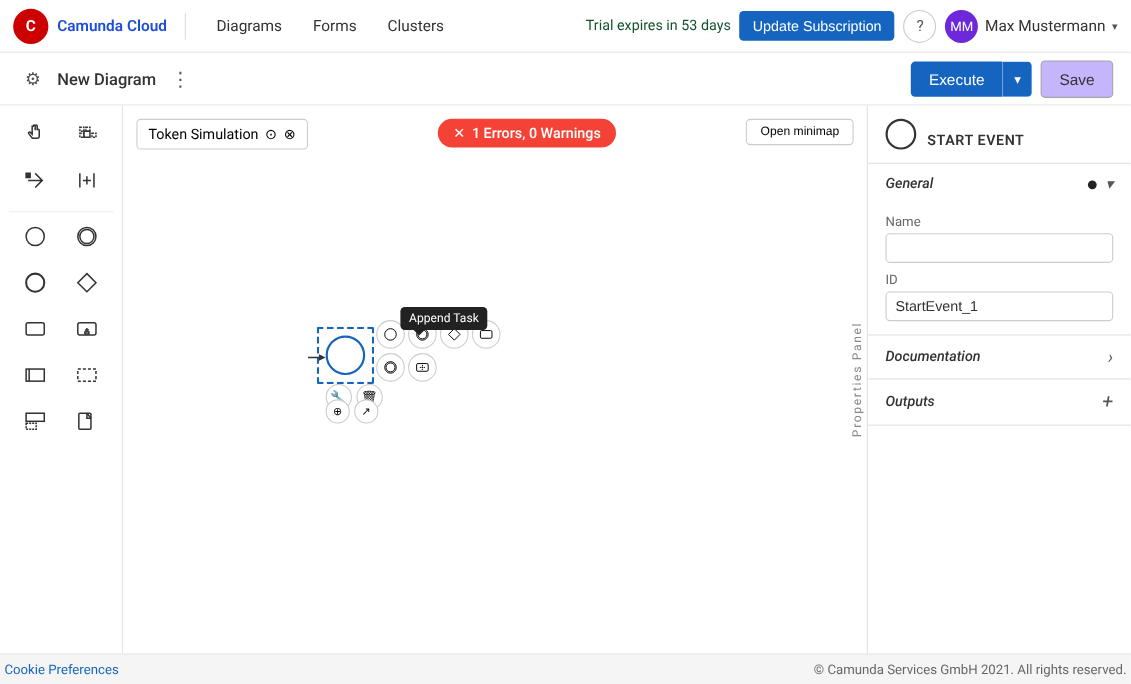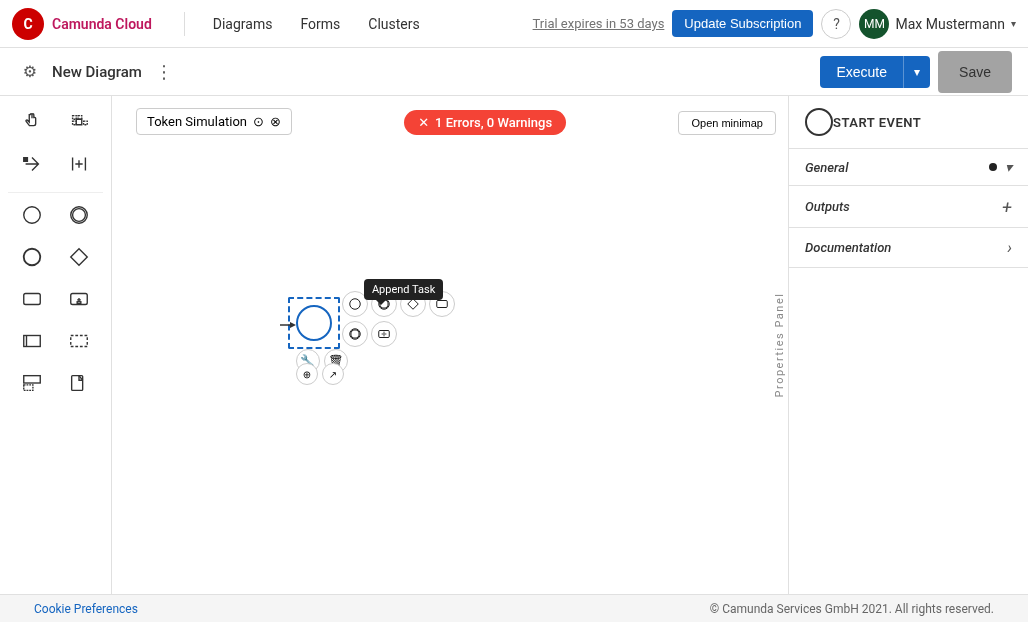--- a/index.html
+++ b/index.html
@@ -8,40 +8,40 @@
     
     .topnav {
       display: flex; align-items: center; height: 48px; background: #fff;
       border-bottom: 1px solid #e0e0e0; padding: 0 12px; gap: 8px;
     }
     .nav-logo {
       width: 32px; height: 32px; background: #cc0000; border-radius: 50%;
       display: flex; align-items: center; justify-content: center;
       color: #fff; font-weight: bold; font-size: 14px; flex-shrink: 0;
     }
-    .nav-brand { font-weight: 600; font-size: 14px; color: #be185d; margin-right: 16px; }
+    .nav-brand { font-weight: 600; font-size: 14px; color: #1d4ed8; margin-right: 0; }
     .nav-divider { width: 1px; height: 24px; background: #ddd; margin: 0 8px; }
     .nav-links { display: flex; gap: 4px; }
     .nav-link {
       padding: 6px 12px; border-radius: 4px; color: #333; cursor: pointer;
       font-size: 14px; text-decoration: none; text-align: center;
     }
-    .nav-trial { color: #737373; font-size: 13px; margin-left: auto; text-decoration: underline; }
+    .nav-trial { color: #14532d; font-size: 13px; margin-left: auto; }
     .btn-update-sub {
       background: #1565c0; color: #fff; border: none; border-radius: 4px;
       padding: 6px 12px; font-size: 13px; cursor: pointer; font-weight: 500;
     }
     .nav-help {
       width: 30px; height: 30px; border-radius: 50%; border: 1px solid #ccc;
       display: flex; align-items: center; justify-content: center; cursor: pointer;
       font-size: 14px; color: #555;
     }
     .nav-user { display: flex; align-items: center; gap: 6px; cursor: pointer; font-size: 14px; color: #333; }
     .nav-user-avatar {
-      width: 30px; height: 30px; border-radius: 50%; background: #14532d;
+      width: 30px; height: 30px; border-radius: 50%; background: #6d28d9;
       display: flex; align-items: center; justify-content: center; color: #fff; font-size: 12px;
     }
     .chevron-down { font-size: 10px; color: #555; }
 
     
     .toolbar {
       display: flex; align-items: center; height: 48px; border-bottom: 1px solid #e0e0e0;
       padding: 0 16px; gap: 8px; background: #fff;
     }
     .toolbar-gear {
@@ -56,21 +56,21 @@
     .toolbar-right { margin-left: auto; display: flex; gap: 8px; align-items: center; }
     .btn-execute {
       background: #1565c0; color: #fff; border: none; border-radius: 4px 0 0 4px;
       padding: 8px 16px; font-size: 14px; cursor: pointer; font-weight: 500;
     }
     .btn-execute-arrow {
       background: #1565c0; color: #fff; border: none; border-radius: 0 4px 4px 0;
       border-left: 1px solid rgba(255,255,255,0.3); padding: 8px 10px; font-size: 12px; cursor: pointer;
     }
     .btn-save {
-      background: #a3a3a3; color: #333; border: 5px solid #a3a3a3; border-radius: 4px;
+      background: #c4b5fd; color: #333; border: 1px solid #a3a3a3; border-radius: 4px;
       padding: 8px 16px; font-size: 14px; cursor: pointer; font-weight: 500;
     }
 
     
     .main-content {
       display: flex; height: calc(622px - 48px - 48px - 28px); position: relative;
     }
 
     
     .palette {
@@ -84,22 +84,22 @@
       width: 36px; height: 36px; display: flex; align-items: center; justify-content: center;
       cursor: pointer; border-radius: 4px; color: #333;
     }
     .palette-item svg { width: 22px; height: 22px; }
 
     
     .canvas-area {
       flex: 1; position: relative; background: #fff; overflow: hidden;
     }
     .canvas-overlay-top {
-      position: absolute; top: 12px; left: 12px; right: 0;
-      display: flex; align-items: flex-end; justify-content: space-between; padding: 0 12px;
+      position: absolute; top: 12px; left: 0; right: 0;
+      display: flex; align-items: flex-start; justify-content: space-between; padding: 0 12px;
       z-index: 10; pointer-events: none;
     }
     .token-simulation-badge {
       display: flex; align-items: center; gap: 6px;
       background: #fff; border: 1px solid #ccc; border-radius: 4px;
       padding: 5px 10px; font-size: 13px; pointer-events: all; cursor: pointer;
     }
     .error-badge {
       background: #f44336; color: #fff; border-radius: 20px;
       padding: 5px 14px; font-size: 13px; font-weight: 500;
@@ -110,21 +110,21 @@
       background: #fff; border: 1px solid #ccc; border-radius: 4px;
       padding: 5px 12px; font-size: 11px; cursor: pointer; pointer-events: all;
     }
 
     
     .properties-panel {
       width: 240px; border-left: 1px solid #e0e0e0; background: #fff;
       display: flex; flex-direction: column; flex-shrink: 0; position: relative;
     }
     .props-header {
-      display: flex; align-items: center; padding: 12px 16px;
+      display: flex; align-items: flex-end; gap: 10px; padding: 12px 16px;
       border-bottom: 1px solid #e0e0e0;
     }
     .props-start-icon {
       width: 28px; height: 28px; border-radius: 50%; border: 2px solid #333;
       flex-shrink: 0;
     }
     .props-title { font-size: 13px; font-weight: 600; color: #333; text-transform: uppercase; letter-spacing: 0.5px; }
 
     .props-section {
       border-bottom: 1px solid #e0e0e0;
@@ -141,21 +141,21 @@
     .props-label { font-size: 12px; color: #666; margin-bottom: 4px; }
     .props-input {
       width: 100%; border: 1px solid #ccc; border-radius: 4px; padding: 5px 8px;
       font-size: 13px; outline: none; color: #333;
     }
 
     
     .footer {
       height: 28px; background: #f5f5f5; border-top: 1px solid #e0e0e0;
       display: flex; align-items: center; justify-content: space-between;
-      padding: 0 34px; font-size: 12px; color: #666;
+      padding: 0 4px; font-size: 12px; color: #666;
     }
     .cookie-link { cursor: pointer; color: #1565c0; text-decoration: none; }
   </style>
 </head>
 <body>
 
 <nav class="topnav">
   <div class="nav-logo">
     <span>C</span>
   </div>
@@ -401,35 +401,41 @@
     </div>
 
     <div class="props-section">
       <div class="props-section-header">
         <span class="props-section-title">General</span>
         <div style="display:flex;align-items:center;gap:8px;">
           <div class="props-section-indicator"></div>
           <span style="font-size:14px;color:#555;">▾</span>
         </div>
       </div>
+      <div class="props-section-content">
+        <div class="props-label">Name</div>
+        <input class="props-input" type="text" value="" style="">
+        <div class="props-label" style="margin-top:8px;">ID</div>
+        <input class="props-input" type="text" value="StartEvent_1" style="">
+      </div>
+    </div>
+
+    <div class="props-section">
+      <div class="props-section-header">
+        <span class="props-section-title">Documentation</span>
+        <span style="font-size:16px;color:#555;">›</span>
+      </div>
     </div>
 
     <div class="props-section">
       <div class="props-section-header">
         <span class="props-section-title">Outputs</span>
         <span style="font-size:18px;color:#555;cursor:pointer;">+</span>
       </div>
     </div>
-
-    <div class="props-section">
-      <div class="props-section-header">
-        <span class="props-section-title">Documentation</span>
-        <span style="font-size:16px;color:#555;">›</span>
-      </div>
-    </div>
   </div>
 
 </div>
 
 <footer class="footer">
   <a class="cookie-link">Cookie Preferences</a>
   <span>© Camunda Services GmbH 2021. All rights reserved.</span>
 </footer>
 
 </body></html>

